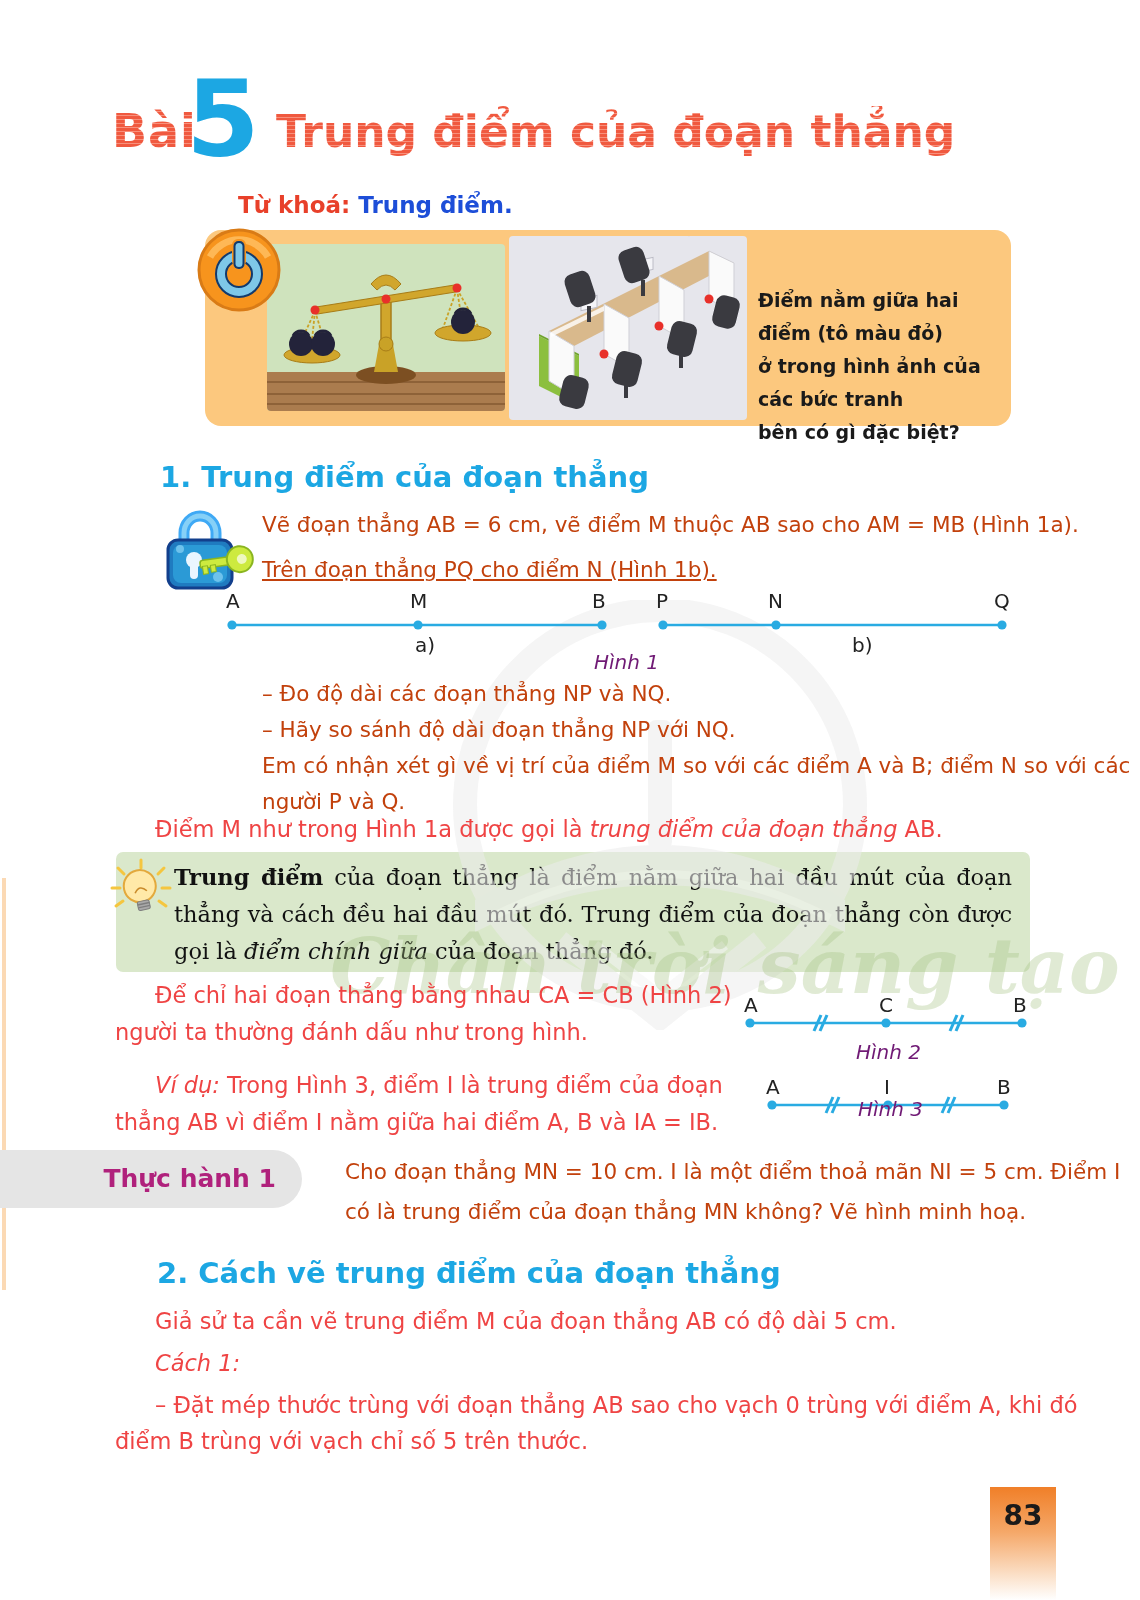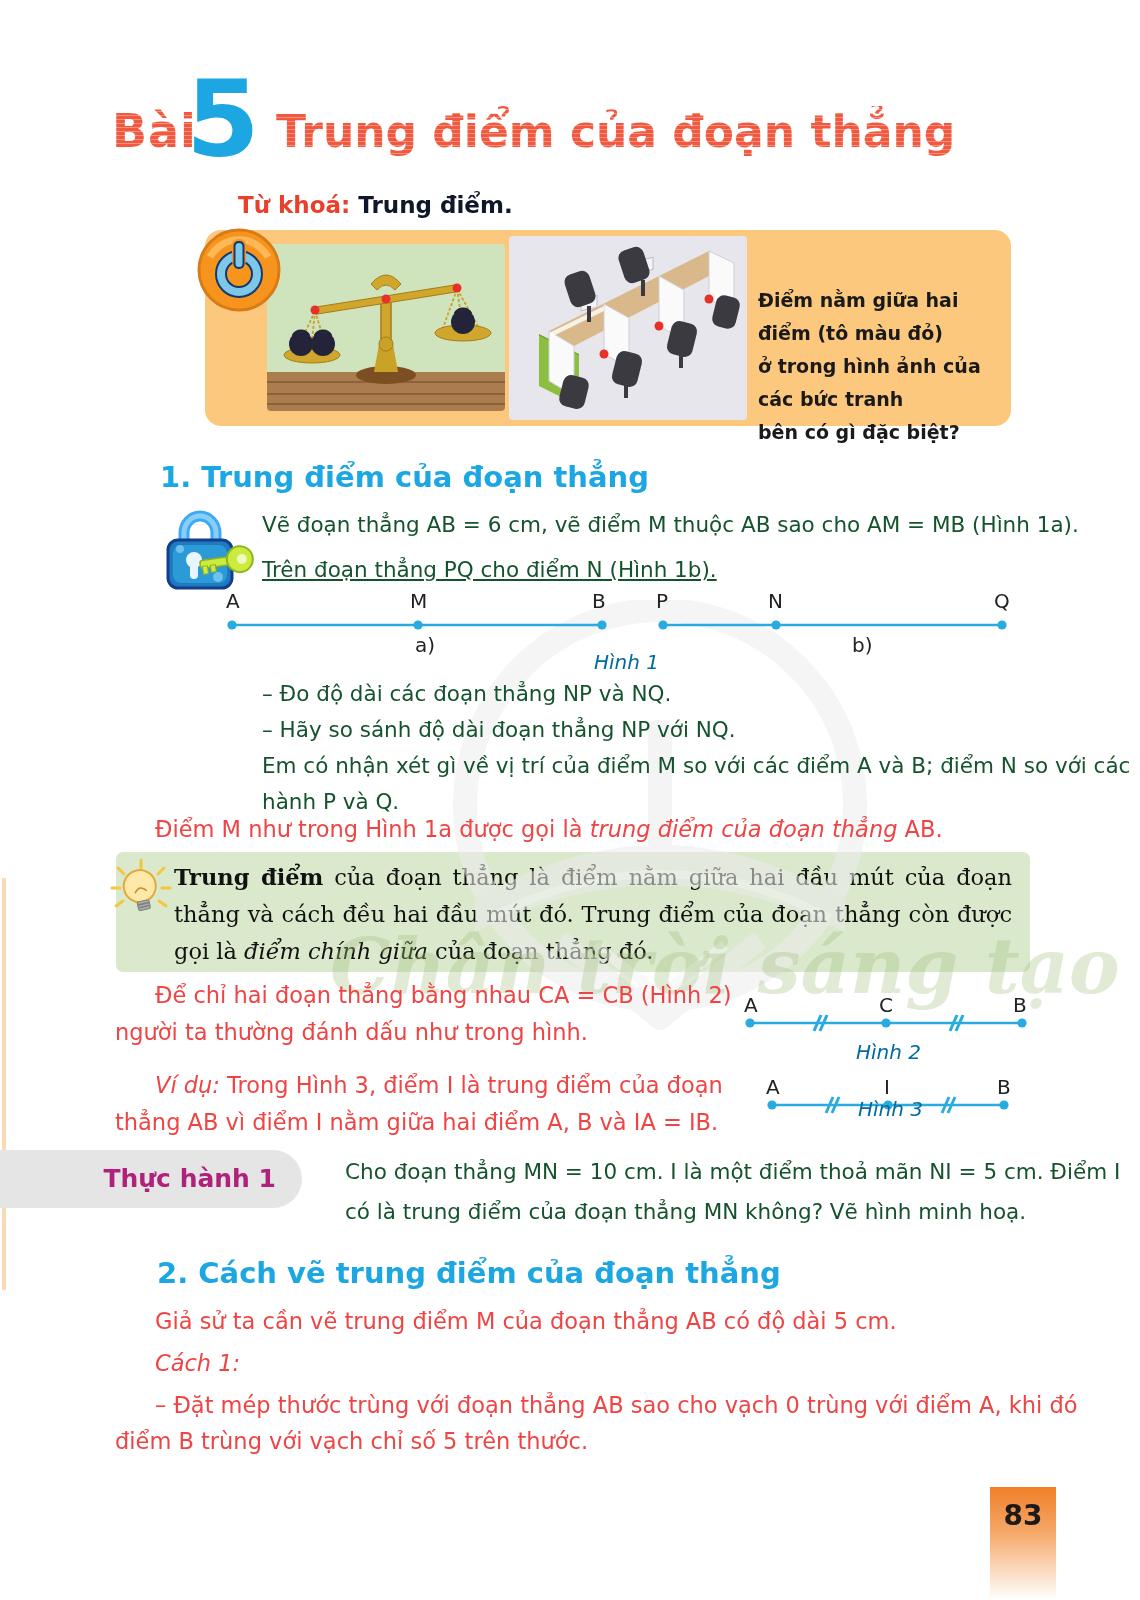--- a/index.html
+++ b/index.html
@@ -10,33 +10,33 @@
   .serif{font-family:"DejaVu Serif","Liberation Serif",serif;}
   .z1{z-index:1;} .z3{z-index:3;}
 
   
   .lesson-label{left:112px;top:104px;font-size:46px;font-weight:bold;color:#f0593f;letter-spacing:1px;}
   .lesson-number{left:186px;top:58px;font-size:106px;font-weight:bold;color:#1ca7e3;}
   .lesson-title{left:276px;top:106px;font-size:44px;font-weight:bold;color:#f0593f;}
   .striped{background:repeating-linear-gradient(180deg,#f0593f 0 3px,#f8907c 3px 4px);
            -webkit-background-clip:text;background-clip:text;color:transparent;}
   .keyword{left:238px;top:192px;font-size:23px;font-weight:bold;}
-  .keyword .k{color:#e8402a;} .keyword .v{color:#0f172a;}
+  .keyword .k{color:#e8402a;} .keyword .v{color:#1d4ed8;}
 
   
   .intro-box{left:205px;top:230px;width:806px;height:196px;background:#fcc87e;border-radius:16px;}
   .intro-text{left:758px;top:284px;width:248px;font-size:19px;font-weight:600;line-height:33px;color:#1a1a1a;}
   .img-frame{position:absolute;overflow:hidden;}
 
   .sec-heading{font-size:29px;font-weight:bold;color:#1ca7e3;}
-  .body-sans{font-size:21.5px;color:#14532d;}
+  .body-sans{font-size:21.5px;color:#c2410c;}
   .body-serif{font-size:22.5px;color:#ef4444;}
   .it{font-style:italic;} .bd{font-weight:bold;}
   .fig-label{font-size:20px;color:#222;}
-  .fig-caption{font-size:20px;font-style:italic;color:#0369a1;}
+  .fig-caption{font-size:20px;font-style:italic;color:#701a75;}
 
   .green-box{left:116px;top:852px;width:914px;height:120px;background:#dae8cb;border-radius:7px;}
   .green-text{position:absolute;left:58px;top:7px;width:838px;font-size:22.5px;line-height:37px;
               text-align:justify;color:#111;}
 
   .pill{left:0;top:1150px;width:302px;height:58px;background:#e5e5e5;border-radius:0 29px 29px 0;}
   .pill-label{position:absolute;right:26px;top:14px;font-size:25px;font-weight:bold;color:#b0217c;}
 
   .page-tab{left:990px;top:1487px;width:66px;height:113px;
             background:linear-gradient(180deg,#f07f28 0%,#f5a869 40%,#fbe0c8 78%,#ffffff 100%);}
@@ -194,21 +194,21 @@
   <circle cx="556" cy="13" r="4.6" fill="#29abe2"></circle>
   <circle cx="782" cy="13" r="4.6" fill="#29abe2"></circle>
 </svg>
 <span class="abs fig-label z3" style="left:415px;top:633px;">a)</span>
 <span class="abs fig-label z3" style="left:852px;top:633px;">b)</span>
 <span class="abs fig-caption z3" style="left:594px;top:650px;">Hình 1</span>
 
 <div class="abs body-sans z3" style="left:262px;top:681px;">– Đo độ dài các đoạn thẳng NP và NQ.</div>
 <div class="abs body-sans z3" style="left:262px;top:717px;">– Hãy so sánh độ dài đoạn thẳng NP với NQ.</div>
 <div class="abs body-sans z3" style="left:262px;top:753px;">Em có nhận xét gì về vị trí của điểm M so với các điểm A và B; điểm N so với các</div>
-<div class="abs body-sans z3" style="left:262px;top:789px;">hành P và Q.</div>
+<div class="abs body-sans z3" style="left:262px;top:789px;">người P và Q.</div>
 
 <div class="abs body-serif z3" style="left:155px;top:816px;">
   <span>Điểm M như trong Hình 1a được gọi là </span><span class="it">trung điểm của đoạn thẳng</span><span> AB.</span>
 </div>
 
 <div class="abs green-box z1">
   <div class="green-text serif z3">
     <span class="bd">Trung điểm</span><span> của đoạn thẳng là điểm nằm giữa hai đầu mút của đoạn thẳng và cách đều hai đầu mút đó. Trung điểm của đoạn thẳng còn được gọi là </span><span class="it">điểm chính giữa</span><span> của đoạn thẳng đó.</span>
   </div>
 </div>

